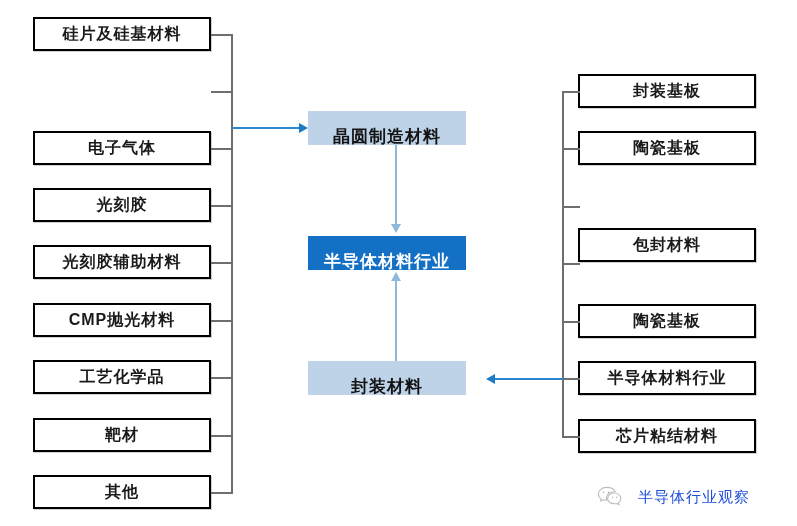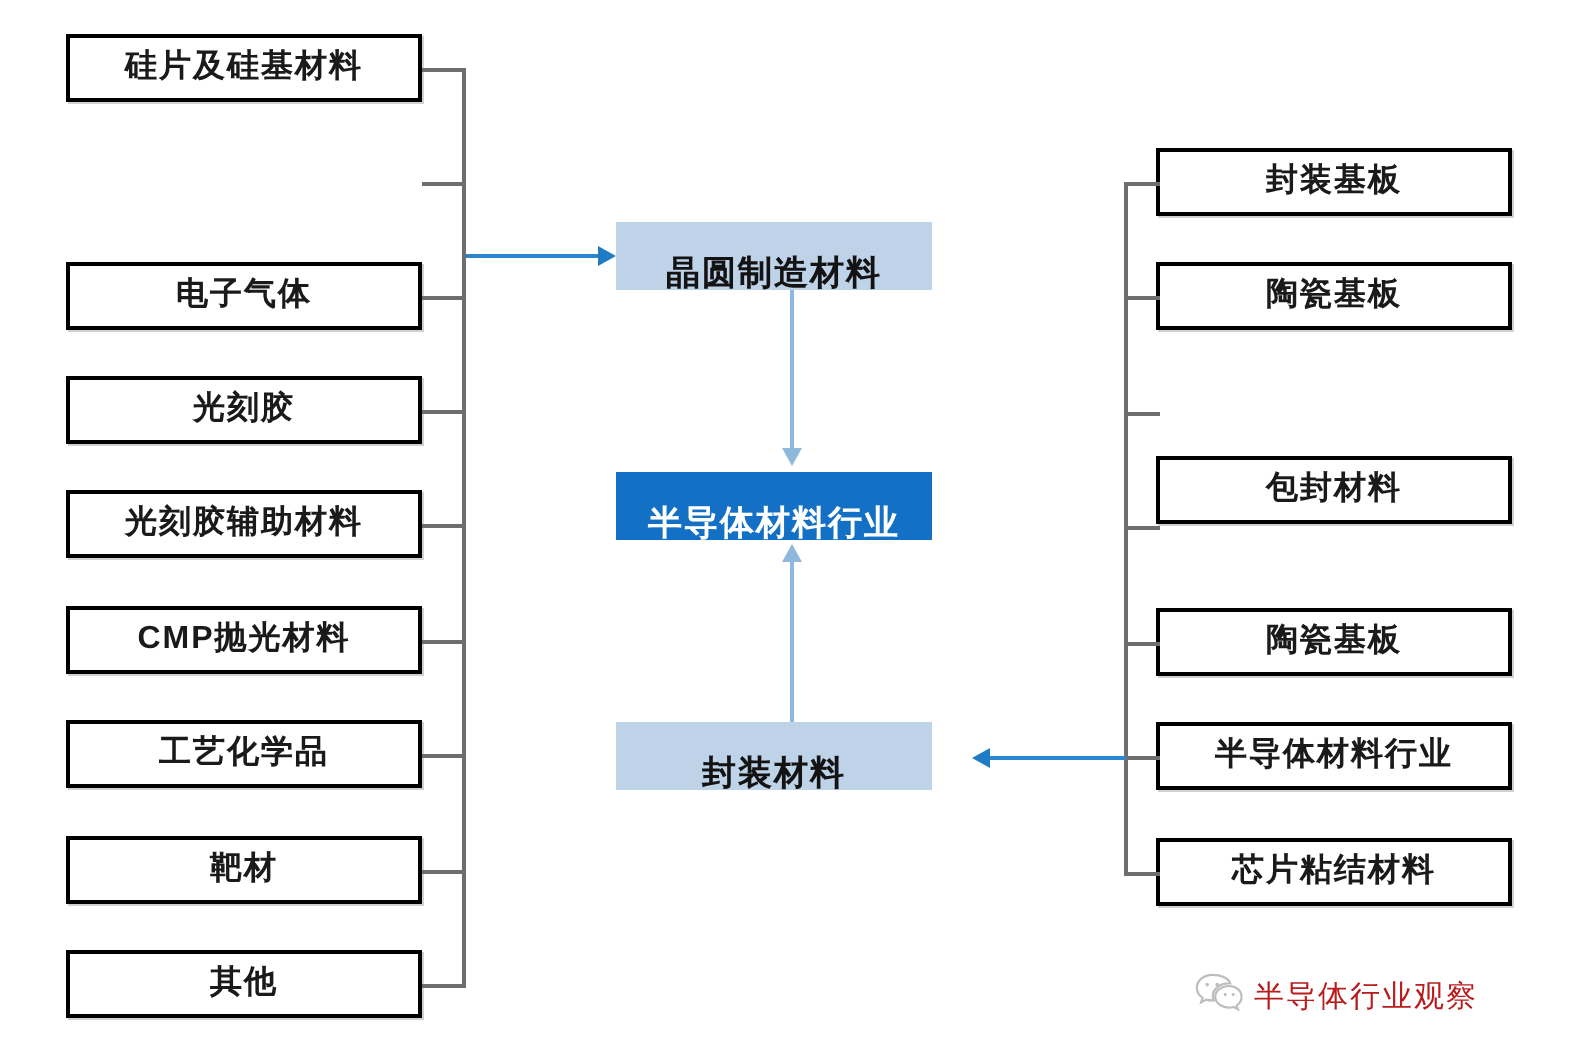--- a/index.html
+++ b/index.html
@@ -107,22 +107,22 @@
     border-bottom: 9px solid #8fb8dd;
   }
 
   
   #watermark {
     position: absolute;
     left: 597px;
     top: 486px;
     display: flex;
     align-items: center;
-    gap: 4px;
-    color: #b91c1c;
+    gap: 15px;
+    color: #1d4ed8;
     font-size: 15px;
     letter-spacing: 1px;
     white-space: nowrap;
   }
   #watermark .wm-icon { display: block; }
 </style>
 </head>
 <body>
 
 <div id="canvas">

